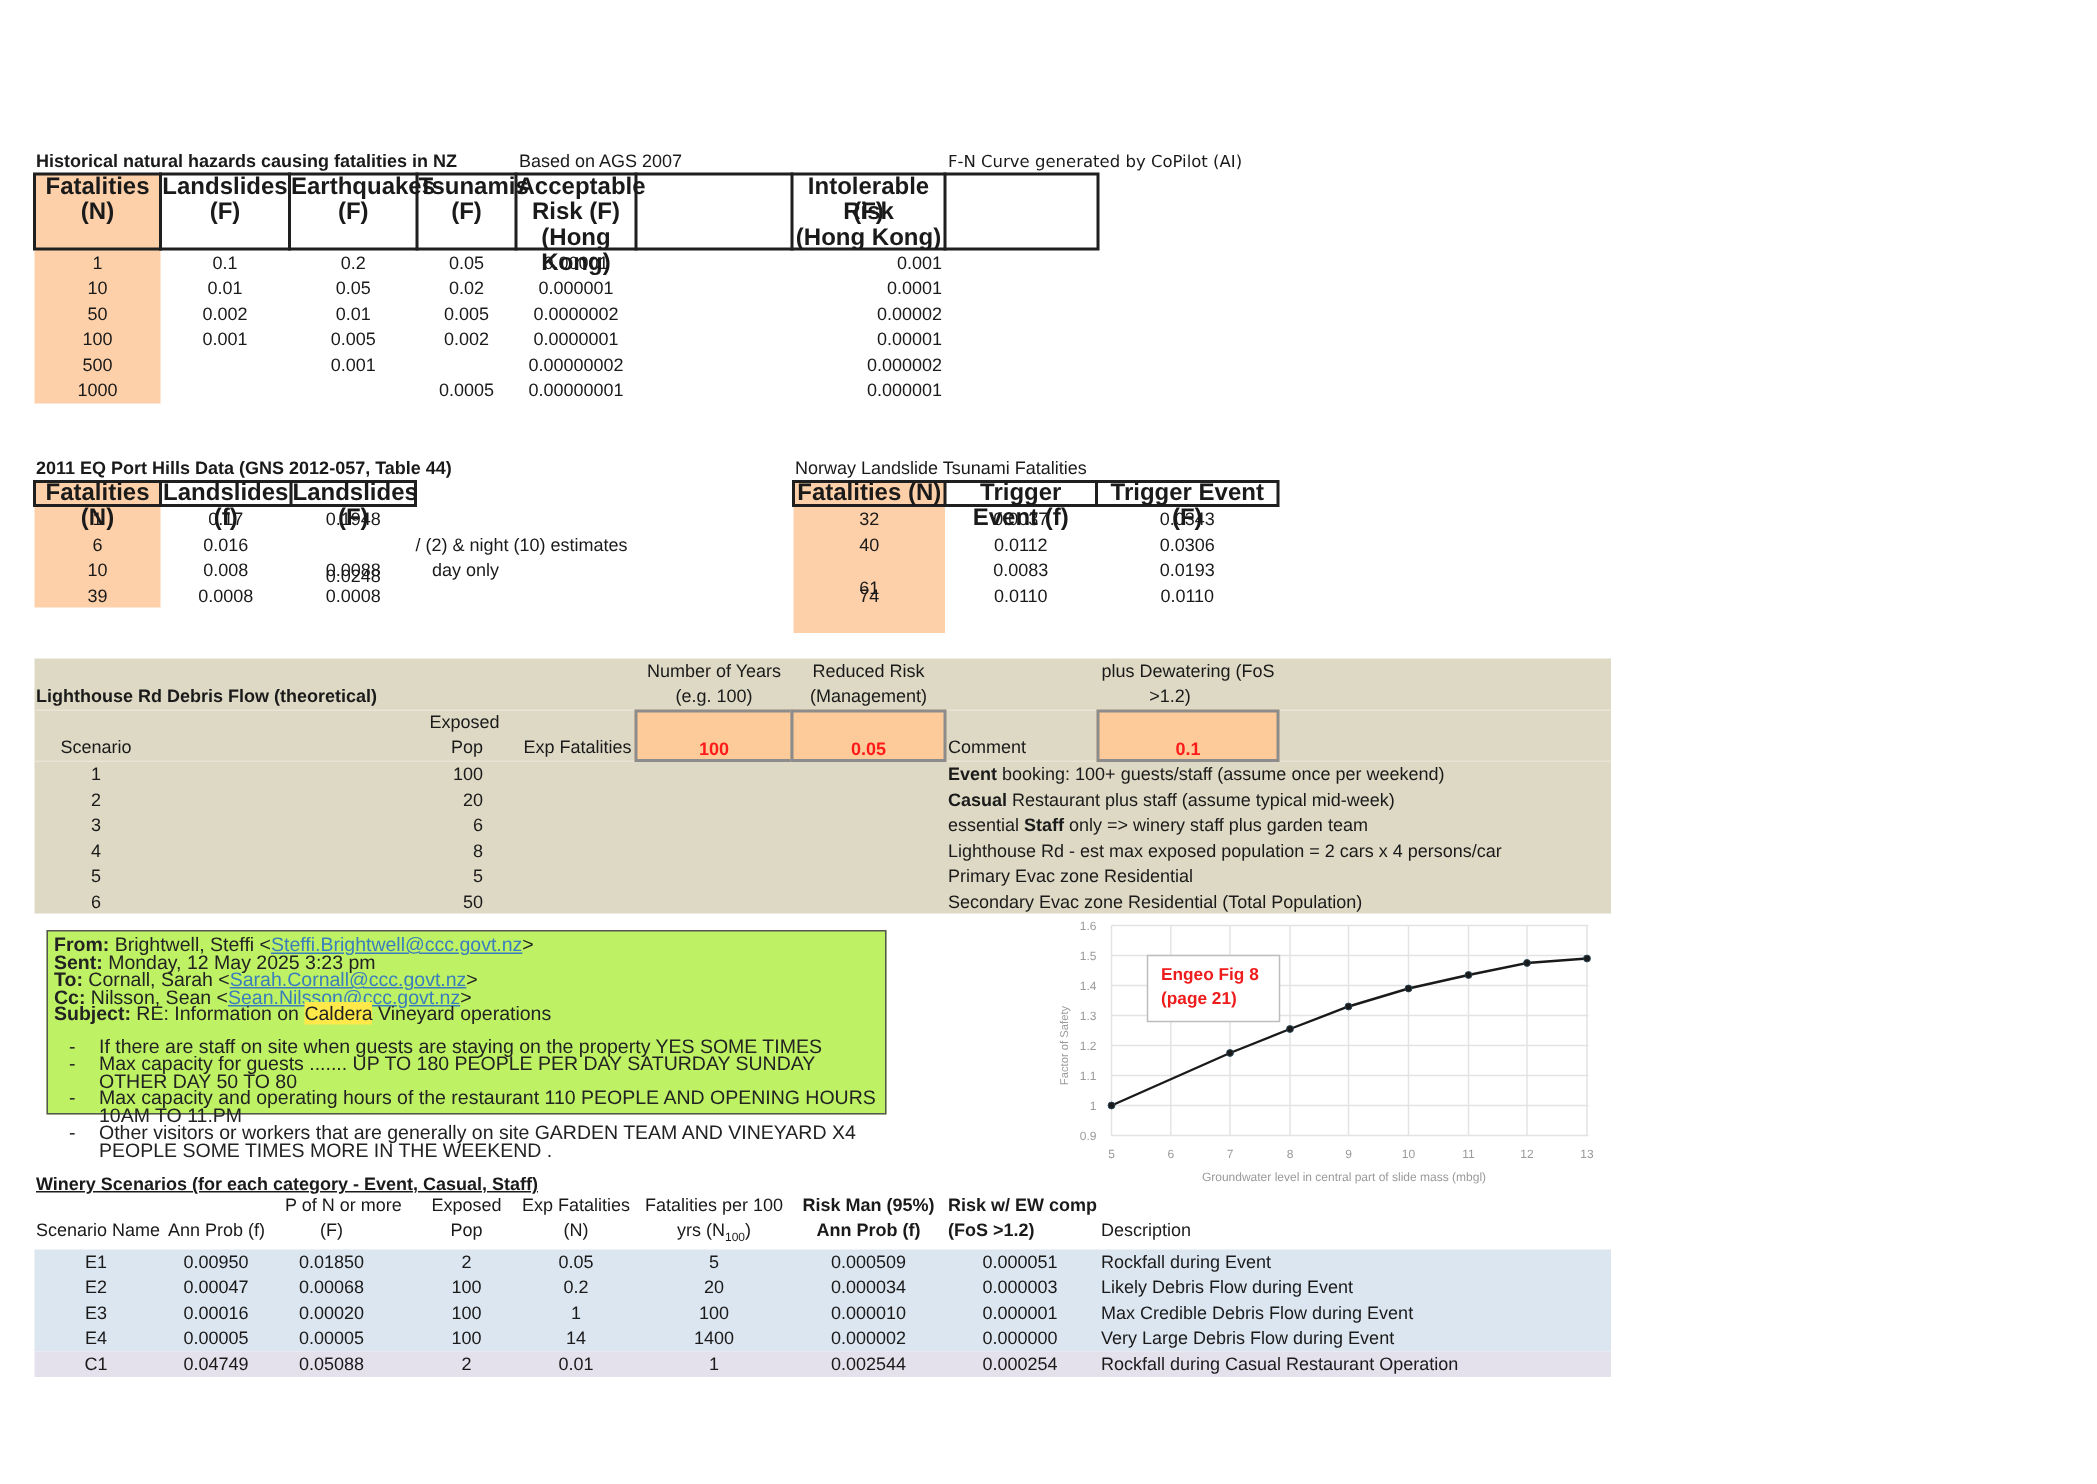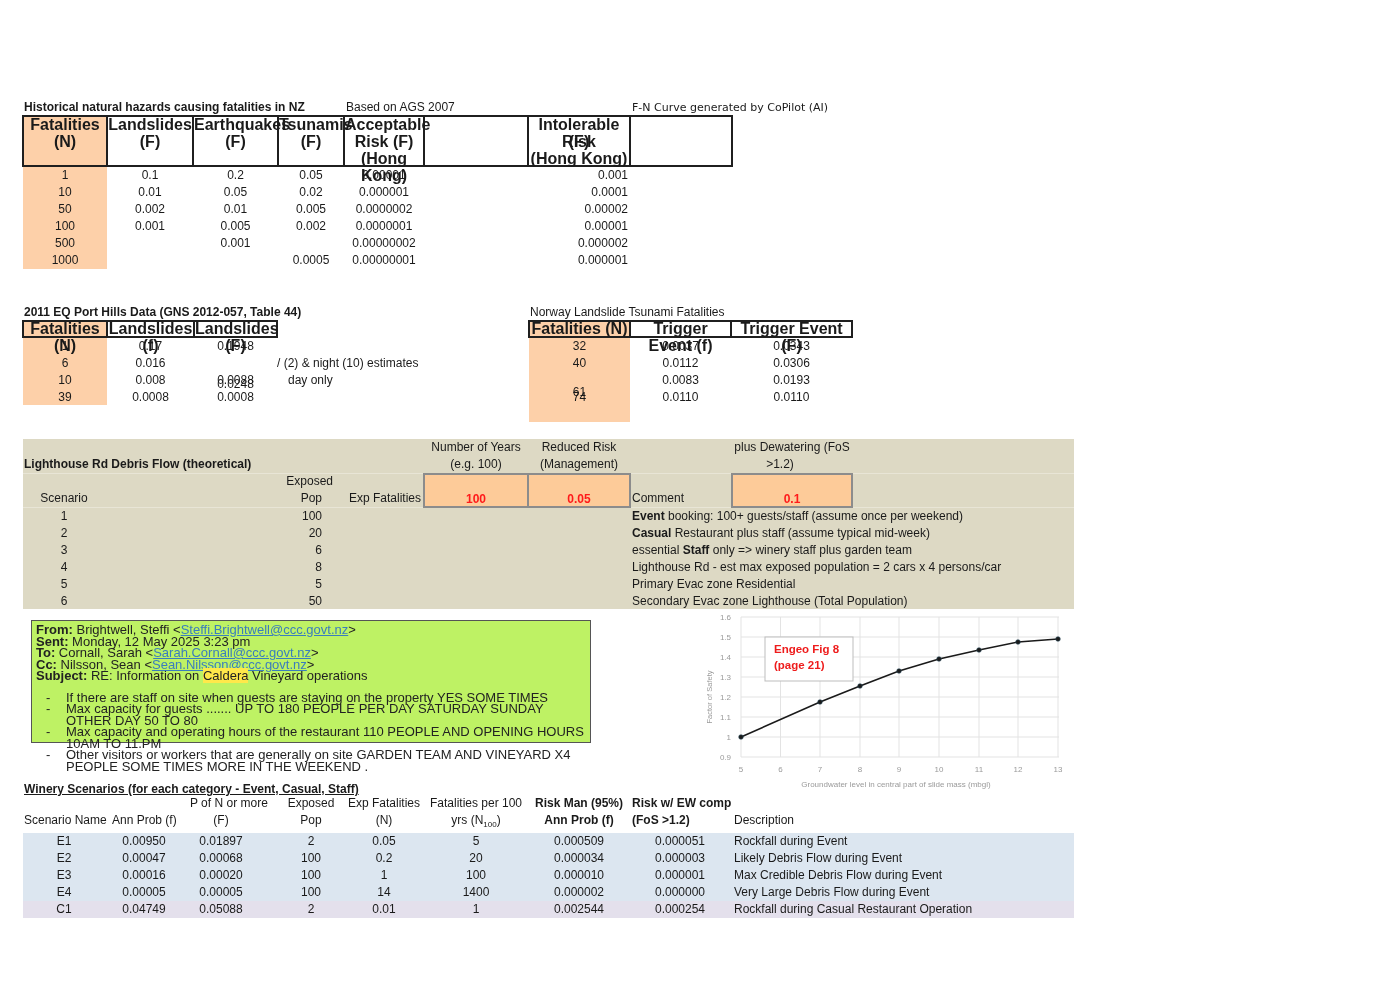--- a/index.html
+++ b/index.html
@@ -226,21 +226,21 @@
   <div class="cell" style="left:632px;top:559px;"><span></span><b></b><span>Lighthouse Rd - est max exposed population = 2 cars x 4 persons/car</span></div>
 </div>
 <div>
   <div class="cell c" style="left:24px;top:576px;width:80px;">5</div>
   <div class="cell r" style="left:270px;top:576px;width:52px;">5</div>
   <div class="cell" style="left:632px;top:576px;"><span></span><b></b><span>Primary Evac zone Residential</span></div>
 </div>
 <div>
   <div class="cell c" style="left:24px;top:593px;width:80px;">6</div>
   <div class="cell r" style="left:270px;top:593px;width:52px;">50</div>
-  <div class="cell" style="left:632px;top:593px;"><span></span><b></b><span>Secondary Evac zone Lighthouse (Total Population)</span></div>
+  <div class="cell" style="left:632px;top:593px;"><span></span><b></b><span>Secondary Evac zone Residential (Total Population)</span></div>
 </div>
 
 <div class="email" style="left:31px;top:620px;width:560px;height:123px;">
   <div><b>From:</b><span> Brightwell, Steffi &lt;</span><span class="lnk">Steffi.Brightwell@ccc.govt.nz</span>&gt;</div>
   <div><b>Sent:</b><span> Monday, 12 May 2025 3:23 pm</span></div>
   <div><b>To:</b><span> Cornall, Sarah &lt;</span><span class="lnk">Sarah.Cornall@ccc.govt.nz</span>&gt;</div>
   <div><b>Cc:</b><span> Nilsson, Sean &lt;</span><span class="lnk">Sean.Nilsson@ccc.govt.nz</span>&gt;</div>
   <div><b>Subject:</b><span> RE: Information on </span><span class="hl">Caldera</span><span> Vineyard operations</span></div>
   <ul>
     <li>If there are staff on site when guests are staying on the property YES SOME TIMES</li>
@@ -329,21 +329,21 @@
   <div class="cell c" style="left:24px;top:812px;width:80px;">Scenario Name</div>
   <div class="cell c" style="left:112px;top:812px;width:64px;">Ann Prob (f)</div>
   <div class="cell" style="left:734px;top:812px;">Description</div>
 
   <div class="abs blue-row" style="left:23px;top:833px;width:1051px;height:68px;"></div>
   <div class="abs lilac-row" style="left:23px;top:901px;width:1051px;height:17px;"></div>
 
   <div>
     <div class="cell c" style="left:24px;top:833px;width:80px;">E1</div>
     <div class="cell c" style="left:112px;top:833px;width:64px;">0.00950</div>
-    <div class="cell c" style="left:190px;top:833px;width:62px;">0.01897</div>
+    <div class="cell c" style="left:190px;top:833px;width:62px;">0.01850</div>
     <div class="cell c" style="left:282px;top:833px;width:58px;">2</div>
     <div class="cell c" style="left:344px;top:833px;width:80px;">0.05</div>
     <div class="cell c" style="left:426px;top:833px;width:100px;">5</div>
     <div class="cell c" style="left:532px;top:833px;width:94px;">0.000509</div>
     <div class="cell c" style="left:632px;top:833px;width:96px;">0.000051</div>
     <div class="cell" style="left:734px;top:833px;">Rockfall during Event</div>
   </div>
   <div>
     <div class="cell c" style="left:24px;top:850px;width:80px;">E2</div>
     <div class="cell c" style="left:112px;top:850px;width:64px;">0.00047</div>

